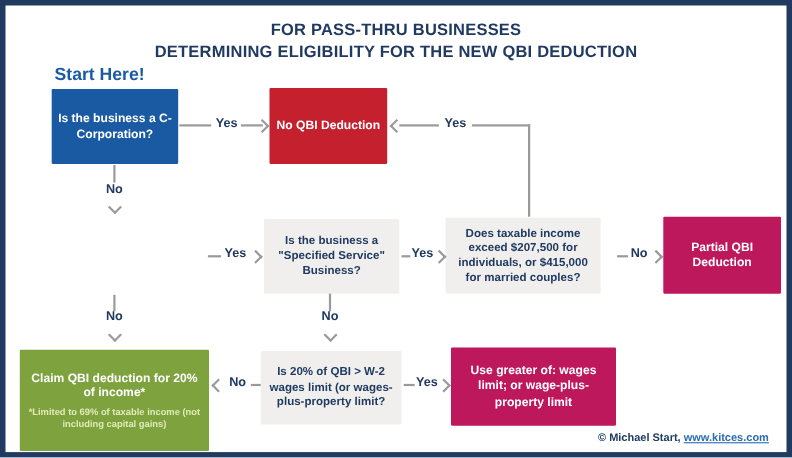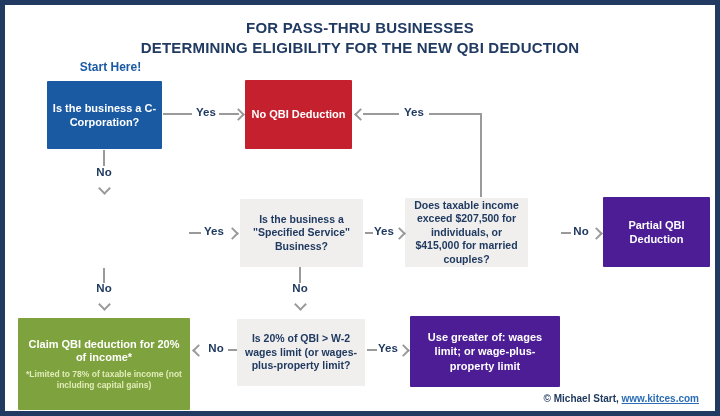--- a/index.html
+++ b/index.html
@@ -12,32 +12,32 @@
     font-family:"Liberation Sans", sans-serif;
     overflow:hidden;
   }
   .title{
     position:absolute;left:0;top:13px;width:100%;
     text-align:center;
     color:#203a61;font-weight:bold;font-size:15px;
     line-height:1.35;letter-spacing:.2px;
   }
   .start-label{
-    position:absolute;left:48px;top:55px;width:115px;
-    text-align:center;color:#1a5aa3;font-weight:bold;font-size:12px;
+    position:absolute;left:28px;top:55px;width:115px;
+    text-align:center;color:#1a5aa3;font-weight:bold;font-size:16px;
   }
   .node{
     position:absolute;box-sizing:border-box;
     display:flex;align-items:center;justify-content:center;
     text-align:center;font-weight:bold;
     padding:4px;border-radius:1px;
   }
   .node.fill-blue{background:#1a5aa3;color:#fff;font-size:11px;line-height:1.3;}
   .node.fill-red{background:#c4202e;color:#fff;font-size:11px;line-height:1.3;}
-  .node.fill-ltblue{background:#4c1d95;color:#fff;font-size:11px;line-height:1.3;}
+  .node.fill-ltblue{background:#be185d;color:#fff;font-size:11px;line-height:1.3;}
   .node.fill-gray{background:#f0efed;color:#203a61;font-size:10.5px;line-height:1.28;}
   .node.fill-green{background:#7ea23e;color:#fff;font-size:11px;line-height:1.25;flex-direction:column;}
   .green-note{font-size:8.5px;color:#e0ebb8;font-weight:bold;margin-top:4px;line-height:1.25;}
   .hl{position:absolute;height:2px;background:#9a9a9a;}
   .vl{position:absolute;width:2px;background:#9a9a9a;}
   .ch{position:absolute;width:7px;height:7px;border-right:2px solid #9a9a9a;border-bottom:2px solid #9a9a9a;}
   .ch-r{transform:rotate(-45deg);}
   .ch-l{transform:rotate(135deg);}
   .ch-d{transform:rotate(45deg);}
   .lbl{
@@ -59,26 +59,26 @@
     <div>FOR PASS-THRU BUSINESSES</div>
     <div>DETERMINING ELIGIBILITY FOR THE NEW QBI DEDUCTION</div>
   </div>
 
   <div class="start-label">Start Here!</div>
 
   <div class="node fill-red" style="left:240px;top:75px;width:107px;height:69px;">No QBI Deduction</div>
   <div class="node fill-blue" style="left:42px;top:76px;width:115px;height:68px;">Is the business a C-Corporation?</div>
 
   <div class="node fill-gray" style="left:235px;top:194px;width:123px;height:68px;">Is the business a "Specified Service" Business?</div>
-  <div class="node fill-gray" style="left:400px;top:193px;width:123px;height:69px;">Does taxable income exceed $207,500 for individuals, or $415,000 for married couples?</div>
+  <div class="node fill-gray" style="left:400px;top:193px;width:141px;height:69px;">Does taxable income exceed $207,500 for individuals, or $415,000 for married couples?</div>
   <div class="node fill-ltblue" style="left:598px;top:192px;width:107px;height:70px;">Partial QBI Deduction</div>
 
   <div class="node fill-green" style="left:13px;top:313px;width:172px;height:92px;">
     <div>Claim QBI deduction for 20% of income*</div>
-    <div class="green-note">*Limited to 78% of taxable income (not including capital gains)</div>
+    <div class="green-note">*Limited to 69% of taxable income (not including capital gains)</div>
   </div>
   <div class="node fill-gray" style="left:232px;top:314px;width:128px;height:67px;">Is 20% of QBI &gt; W-2 wages limit (or wages-plus-property limit?</div>
   <div class="node fill-ltblue" style="left:405px;top:311px;width:150px;height:71px;">Use greater of: wages limit; or wage-plus-property limit</div>
 
   <div class="hl" style="left:158px;top:108px;width:29px;"></div>
   <div class="lbl" style="left:186px;top:101px;width:30px;">Yes</div>
   <div class="hl" style="left:214px;top:108px;width:20px;"></div>
   <div class="ch ch-r" style="left:229px;top:105px;"></div>
 
   <div class="ch ch-l" style="left:351px;top:105px;"></div>

